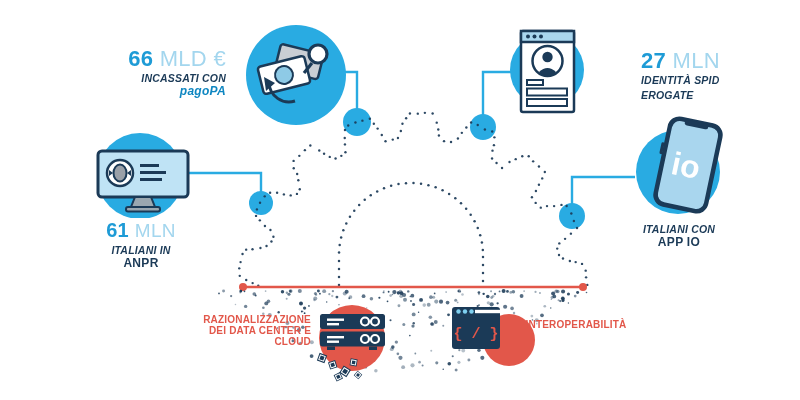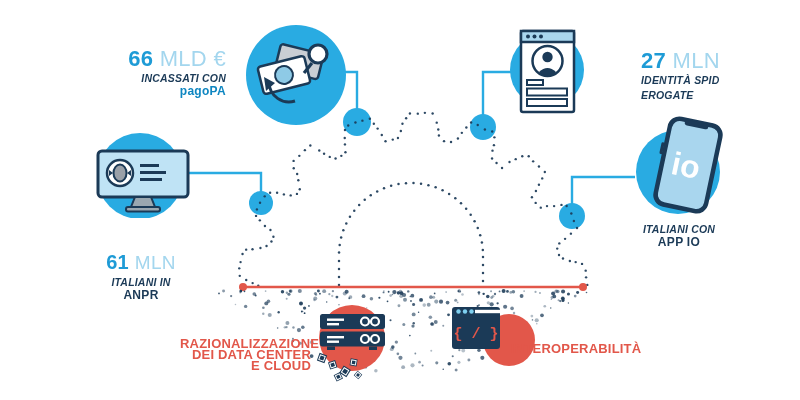--- a/index.html
+++ b/index.html
@@ -7,31 +7,31 @@
   .canvas{position:relative;width:800px;height:400px;background:#ffffff;overflow:hidden;
           font-family:"Liberation Sans",sans-serif;}
   #bg{position:absolute;left:0;top:0;z-index:1;}
   .icon{position:absolute;z-index:2;}
   .stat{position:absolute;z-index:3;}
   .stat .big{font-size:22px;font-weight:800;color:#1e9bd6;letter-spacing:.3px;line-height:23px;white-space:nowrap;}
   .stat .big .unit{font-weight:500;color:#a3d6ee;font-size:22px;}
   .stat .l1{font-size:10.5px;font-weight:700;color:#1b3a57;letter-spacing:.2px;line-height:13px;margin-top:2px;font-style:italic;}
   .stat .l2{font-size:12px;font-weight:800;color:#1b3a57;letter-spacing:.3px;line-height:13px;}
   .stat.pagopa{left:80px;top:47px;width:146px;text-align:right;}
-  .stat.pagopa .l2{color:#0e86c1;font-size:12px;}
+  .stat.pagopa .l2{color:#0e86c1;font-size:12px;font-style:italic;}
   .stat.spid{left:597px;top:49px;text-align:left;margin-left:44px;}
   .stat.spid .sp{font-weight:800;}
   .stat.anpr{left:84px;top:219px;width:114px;text-align:center;}
   .stat.appio{left:622px;top:221px;width:114px;text-align:center;}
-  .stat.anpr .big,.stat.appio .big{font-size:20px;margin-top:32px;}
+  .stat.anpr .big,.stat.appio .big{font-size:20px;}
   .stat.anpr .big .unit,.stat.appio .big .unit{font-size:19px;}
-  .glabel{position:absolute;z-index:3;color:#e2574a;font-size:13px;font-weight:800;
-          letter-spacing:.2px;line-height:11px;margin-top:24px;}
+  .glabel{position:absolute;z-index:3;color:#e2574a;font-size:10px;font-weight:800;
+          letter-spacing:.2px;line-height:11px;}
   .glabel.left{left:180px;top:314px;width:131px;text-align:right;}
-  .glabel.right{left:511px;top:319px;width:130px;text-align:left;}
+  .glabel.right{left:511px;top:319px;width:130px;text-align:center;}
 </style>
 </head>
 <body>
 
 <div class="canvas">
 
   <svg id="bg" width="800" height="400" viewBox="0 0 800 400">
       <polyline points="344,72 357,72 357,122" fill="none" stroke="#29abe2" stroke-width="2.4"></polyline>
       <polyline points="512,72 483,72 483,127" fill="none" stroke="#29abe2" stroke-width="2.4"></polyline>
       <polyline points="176,173 261,173 261,203" fill="none" stroke="#29abe2" stroke-width="2.4"></polyline>

